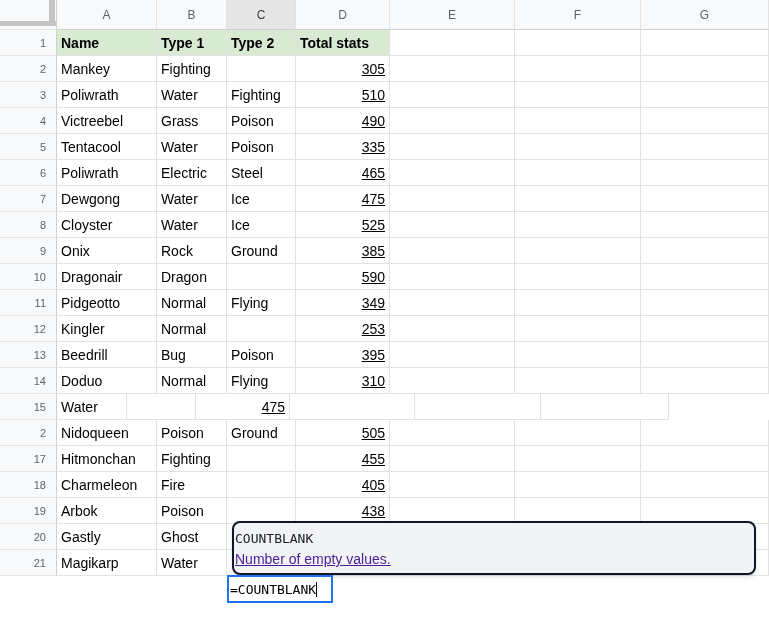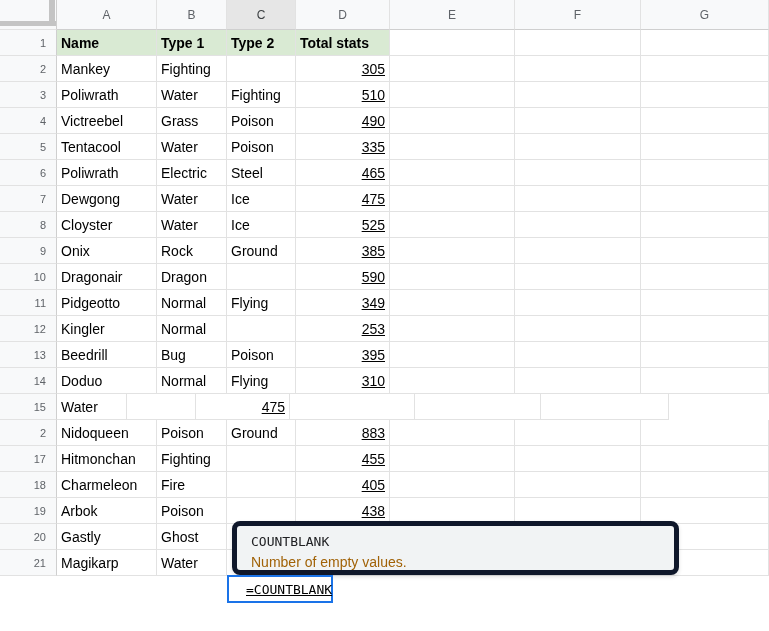--- a/index.html
+++ b/index.html
@@ -42,46 +42,45 @@
     border-bottom-color:#cfcfcf;
   }
   .colhead.active,.rowhead.active{background:#e6e6e6;color:#3c4043;}
   .corner{position:relative;padding:0;}
   .corner-bar-v{position:absolute;right:1px;top:0;width:6px;height:26px;background:#c4c4c4;}
   .corner-bar-h{position:absolute;left:0;top:21px;width:56px;height:5px;background:#c4c4c4;}
   .green{background:#d9ead3;font-weight:bold;}
   .num{justify-content:flex-end;text-decoration:underline;}
   .tooltip{
     position:absolute;left:232px;top:521px;
-    width:447px;height:54px;
+    width:524px;height:54px;
     box-sizing:border-box;
     background:#f1f3f4;
-    border:5px solid #0f172a;
+    border:2px solid #0f172a;
     border-radius:8px;
     box-shadow:0 2px 4px rgba(0,0,0,0.12);
-    padding:8px 14px;
+    padding:8px 1px;
     z-index:5;
   }
   .tooltip-title{
     font-family:"DejaVu Sans Mono","Liberation Mono",monospace;
     font-size:13px;color:#202124;margin-bottom:5px;
   }
-  .tooltip-desc{font-size:14px;color:#a16207;}
+  .tooltip-desc{font-size:14px;color:#4c1d95;text-decoration:underline;}
   .editor{
     position:absolute;left:227px;top:575px;
     width:106px;height:28px;
     box-sizing:border-box;
     border:2px solid #1a73e8;
     background:#fff;
     display:flex;align-items:center;
-    padding:0 17px;
+    padding:0 1px;
     font-family:"DejaVu Sans Mono","Liberation Mono",monospace;
     font-size:13px;color:#000;
     z-index:6;
-    text-decoration:underline;
   }
   .caret{width:1px;height:15px;background:#000;}
 </style>
 </head>
 <body>
 
 <div class="sheet">
 
   <div class="row colrow">
     <div class="cell rowhead w-rh corner">
@@ -245,21 +244,21 @@
         <div class="cell w-d num">475</div>
         <div class="cell w-e"></div>
         <div class="cell w-f"></div>
         <div class="cell w-g"></div>
       </div>
       <div class="row">
         <div class="cell rowhead w-rh">2</div>
         <div class="cell w-a">Nidoqueen</div>
         <div class="cell w-b">Poison</div>
         <div class="cell w-c">Ground</div>
-        <div class="cell w-d num">883</div>
+        <div class="cell w-d num">505</div>
         <div class="cell w-e"></div>
         <div class="cell w-f"></div>
         <div class="cell w-g"></div>
       </div>
       <div class="row">
         <div class="cell rowhead w-rh">17</div>
         <div class="cell w-a">Hitmonchan</div>
         <div class="cell w-b">Fighting</div>
         <div class="cell w-c"></div>
         <div class="cell w-d num">455</div>

